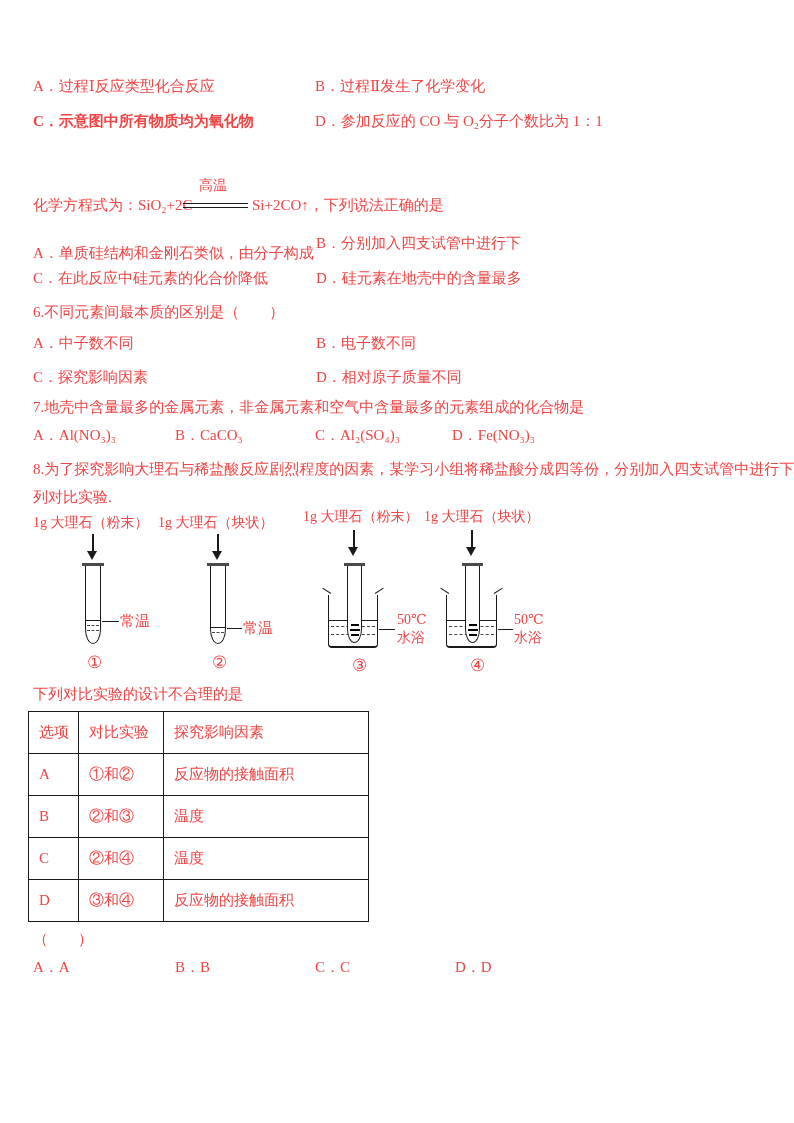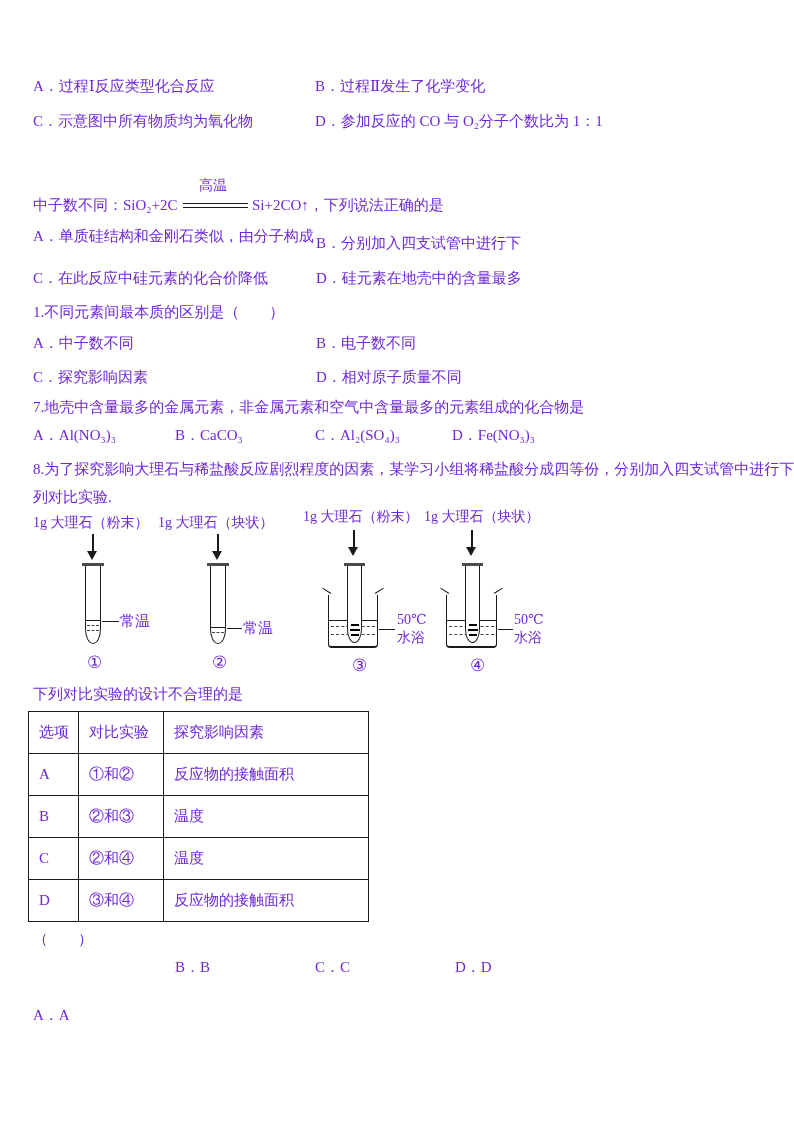--- a/index.html
+++ b/index.html
@@ -1,19 +1,19 @@
 <!DOCTYPE html>
 <html><head>
 <meta charset="utf-8">
 <style>
   * { margin:0; padding:0; box-sizing:border-box; }
   html,body { background:#fff; }
   .page {
     position:relative; width:794px; height:1123px; background:#ffffff;
-    font-family:"Liberation Serif","DejaVu Serif",serif; color:#6d28d9;
+    font-family:"Liberation Serif","DejaVu Serif",serif; color:#ef4444;
     overflow:hidden;
   }
   .t { position:absolute; font-size:15px; line-height:17px; white-space:nowrap; }
   .small { font-size:14px; }
 
   
   .eq-cond { position:absolute; left:199px; top:178px; font-size:14px; line-height:16px; }
   .eq-dline { position:absolute; left:183px; top:203px; width:65px; height:5px;
               border-top:1.5px solid #1a1a1a; border-bottom:1.5px solid #1a1a1a; }
 
@@ -51,33 +51,33 @@
   .cmp-table tr { height:42px; }
   .c1 { width:50px; } .c2 { width:85px; } .c3 { width:205px; }
 </style>
 </head>
 <body>
 
 <div class="page">
 
   <div class="t" style="left:33px; top:78px;">A．过程Ⅰ反应类型化合反应</div>
   <div class="t" style="left:315px; top:78px;">B．过程Ⅱ发生了化学变化</div>
-  <div class="t" style="left:33px; top:113px;">C．示意图中所有物质均为氧化物</div>
+  <div class="t" style="left:33px; top:113px;font-weight:bold;">C．示意图中所有物质均为氧化物</div>
   <div class="t" style="left:315px; top:113px;">D．参加反应的 CO 与 O₂分子个数比为 1：1</div>
 
-  <div class="t" style="left:33px; top:197px;">中子数不同：SiO₂+2C</div>
+  <div class="t" style="left:33px; top:197px;">化学方程式为：SiO₂+2C</div>
   <div class="eq-cond">高温</div>
   <div class="eq-dline"></div>
   <div class="t" style="left:252px; top:197px;">Si+2CO↑，下列说法正确的是</div>
-  <div class="t" style="left:33px; top:228px;">A．单质硅结构和金刚石类似，由分子构成</div>
+  <div class="t" style="left:33px; top:245px;">A．单质硅结构和金刚石类似，由分子构成</div>
   <div class="t" style="left:316px; top:235px;">B．分别加入四支试管中进行下</div>
   <div class="t" style="left:33px; top:270px;">C．在此反应中硅元素的化合价降低</div>
   <div class="t" style="left:316px; top:270px;">D．硅元素在地壳中的含量最多</div>
 
-  <div class="t" style="left:33px; top:304px;">1.不同元素间最本质的区别是（　　）</div>
+  <div class="t" style="left:33px; top:304px;">6.不同元素间最本质的区别是（　　）</div>
   <div class="t" style="left:33px; top:335px;">A．中子数不同</div>
   <div class="t" style="left:316px; top:335px;">B．电子数不同</div>
   <div class="t" style="left:33px; top:369px;">C．探究影响因素</div>
   <div class="t" style="left:316px; top:369px;">D．相对原子质量不同</div>
 
   <div class="t" style="left:33px; top:399px;">7.地壳中含量最多的金属元素，非金属元素和空气中含量最多的元素组成的化合物是</div>
   <div class="t" style="left:33px; top:427px;">A．Al(NO₃)₃</div>
   <div class="t" style="left:175px; top:427px;">B．CaCO₃</div>
   <div class="t" style="left:315px; top:427px;">C．Al₂(SO₄)₃</div>
   <div class="t" style="left:452px; top:427px;text-align:right;">D．Fe(NO₃)₃</div>
@@ -187,19 +187,19 @@
     </tr>
     <tr>
       <td>D</td>
       <td>③和④</td>
       <td>反应物的接触面积</td>
     </tr>
   </tbody>
     </table>
 
   <div class="t" style="left:33px; top:931px;">（　　）</div>
-  <div class="t" style="left:33px; top:959px;margin-top:48px;">A．A</div>
+  <div class="t" style="left:33px; top:959px;">A．A</div>
   <div class="t" style="left:175px; top:959px;">B．B</div>
   <div class="t" style="left:315px; top:959px;">C．C</div>
   <div class="t" style="left:455px; top:959px;">D．D</div>
 
 
 </div>
 
 </body></html>

